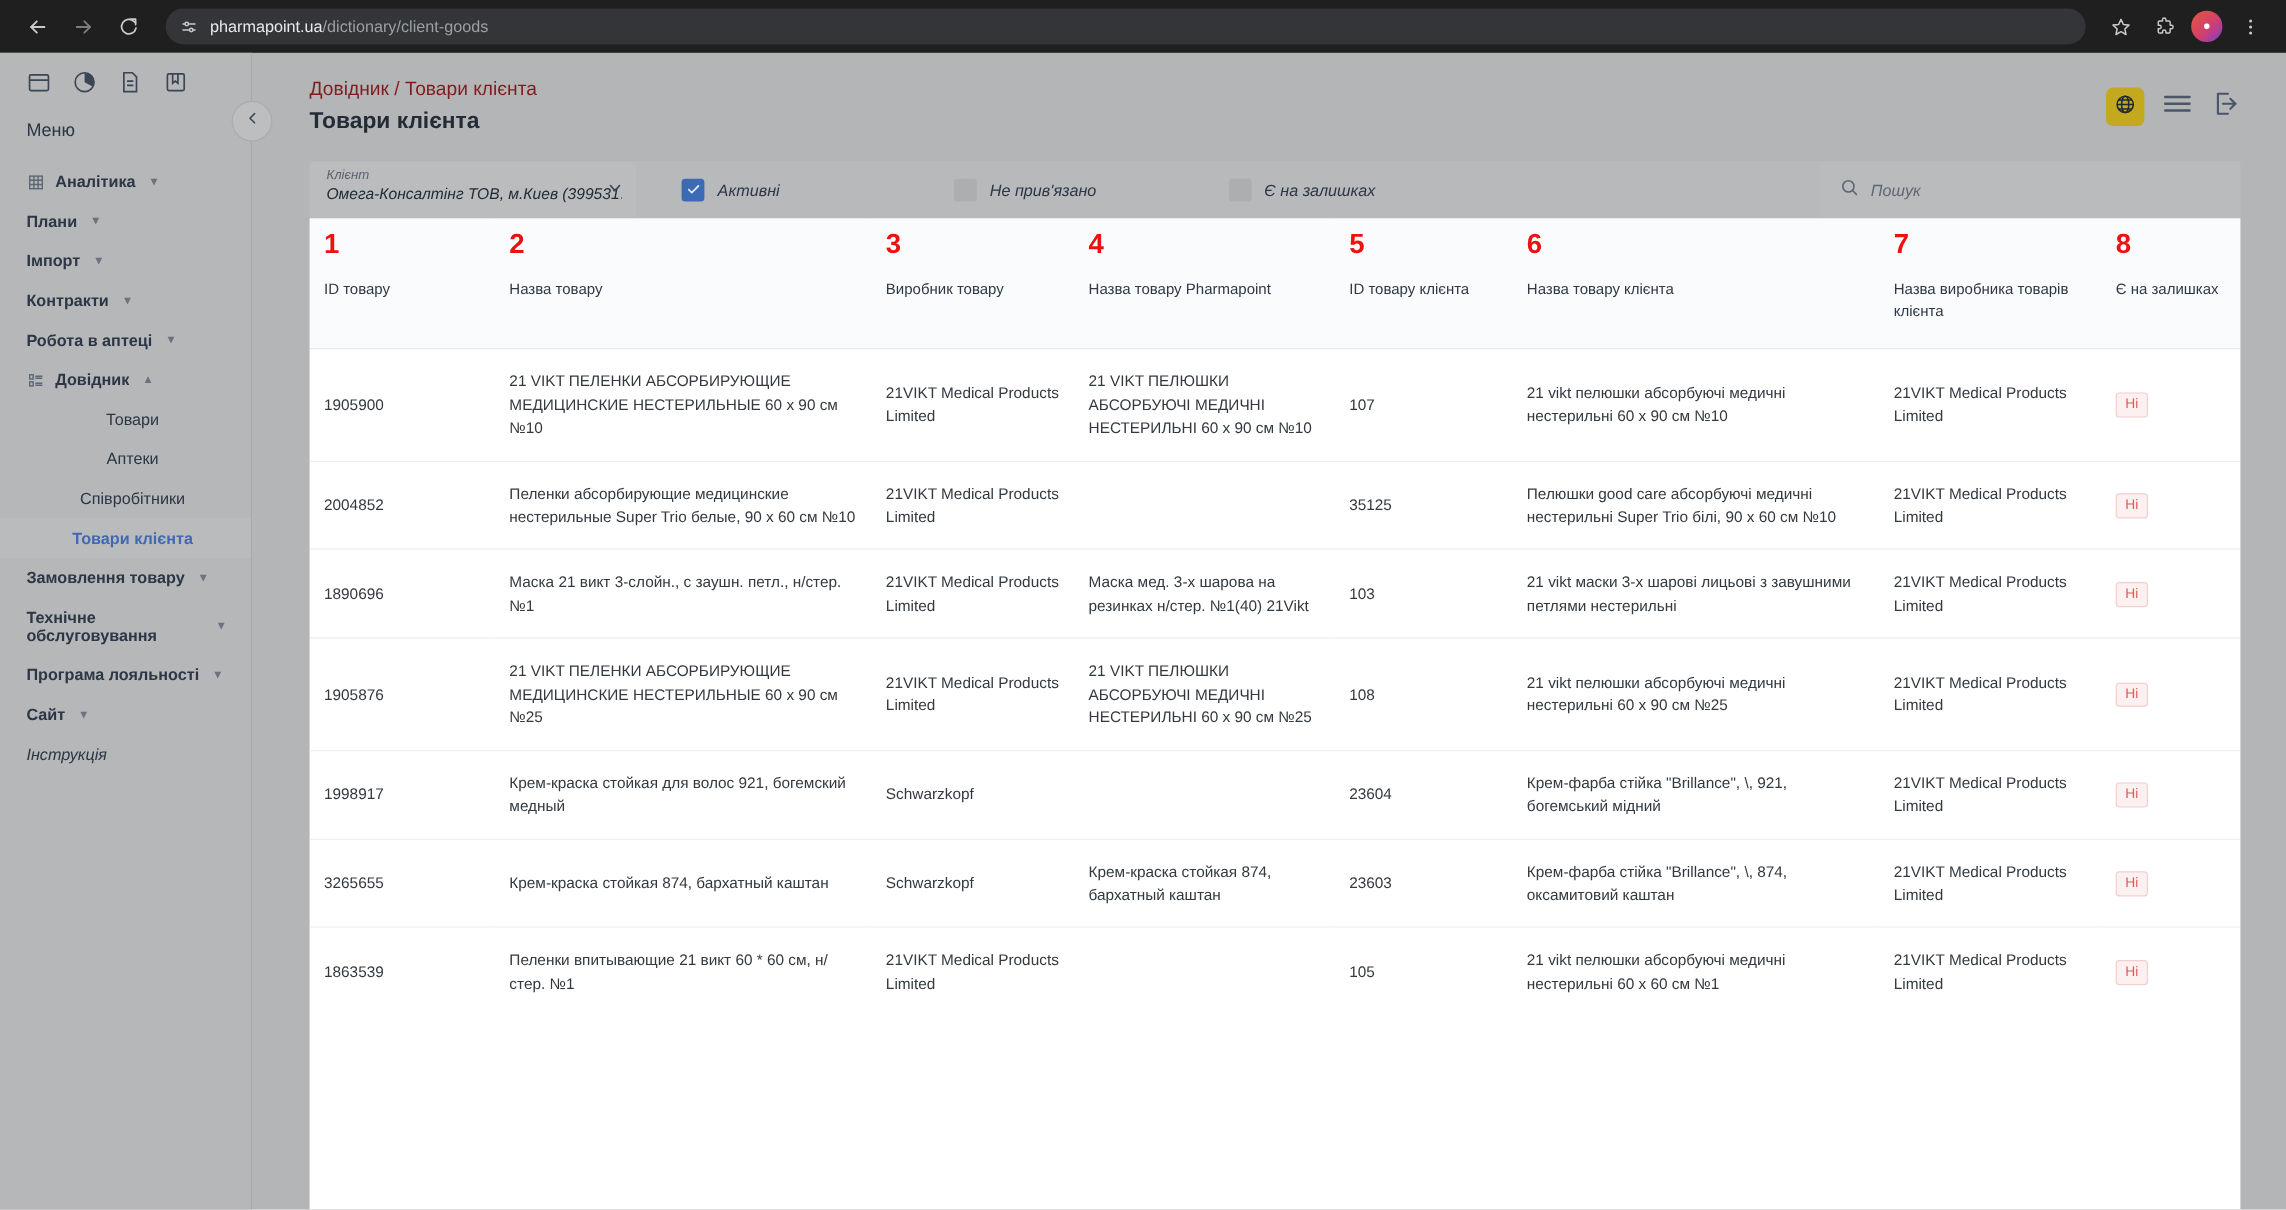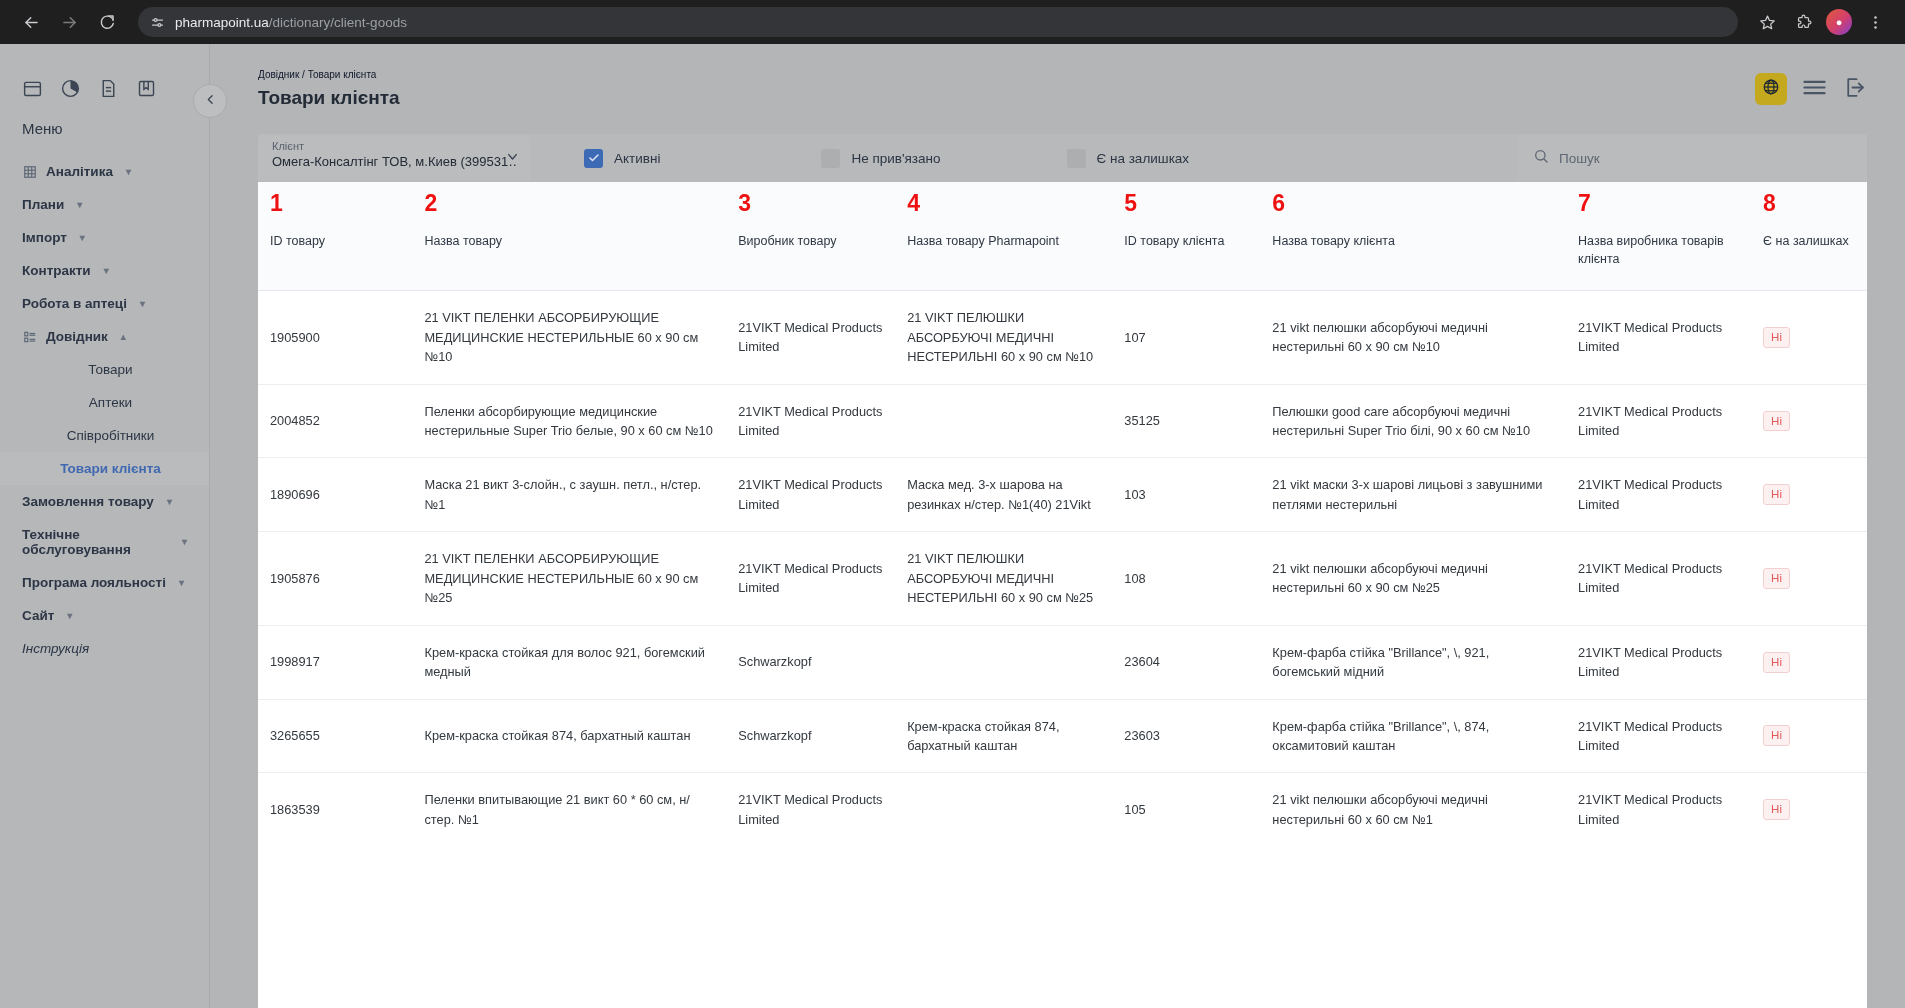--- a/index.html
+++ b/index.html
@@ -52,21 +52,21 @@
   .profile-dot span { font-size: 11px; color:#fff; }
 
   
   .app { display: flex; height: calc(1008px - 44px); position: relative; }
 
   
   .sidebar {
     width: 210px;
     background: #b5b7b9;
     border-right: 1px solid #a8aaac;
-    padding-top: 20px;
+    padding-top: 0;
     flex-shrink: 0;
     position: relative;
   }
   .sidebar-top-icons {
     display: flex;
     gap: 6px;
     padding: 8px 16px 0 16px;
     color: #3b4553;
   }
   .sb-icon { width: 32px; height: 32px; display:flex;align-items:center;justify-content:center;}
@@ -119,41 +119,42 @@
   
   .main { flex: 1; display: flex; flex-direction: column; min-width: 0; }
 
   .page-header {
     height: 90px;
     display: flex;
     align-items: center;
     padding: 0 38px 0 48px;
     justify-content: space-between;
   }
-  .breadcrumb { font-size: 10px; color: #0f172a; margin-bottom: 7px; }
+  .breadcrumb { font-size: 16px; color: #7f1d1d; margin-bottom: 7px; }
   .page-title { font-size: 19px; font-weight: bold; color: #232b36; }
   .header-actions { display: flex; align-items: center; gap: 14px; }
   .lang-btn {
     width: 32px; height: 32px;
     background: #c4a81d;
     border-radius: 6px;
     display: flex; align-items: center; justify-content: center;
     color: #1f2933;
   }
   .hdr-icon { color: #4a5565; display:flex;align-items:center;justify-content:center; }
 
   
   .content-wrap { flex: 1; padding: 0 38px 0 48px; min-height: 0; }
   .filter-bar {
     background: #b7b9bb;
     display: flex;
     align-items: center;
     height: 48px;
-    gap: 16px;
+    gap: 0;
     padding-right: 0;
+    font-style: italic;
   }
   .select-field {
     width: 272px;
     height: 46px;
     background: #babcbe;
     border-radius: 4px 4px 0 0;
     padding: 5px 12px 0 14px;
     position: relative;
   }
   .select-label { font-size: 11px; color: #5a626d; }

